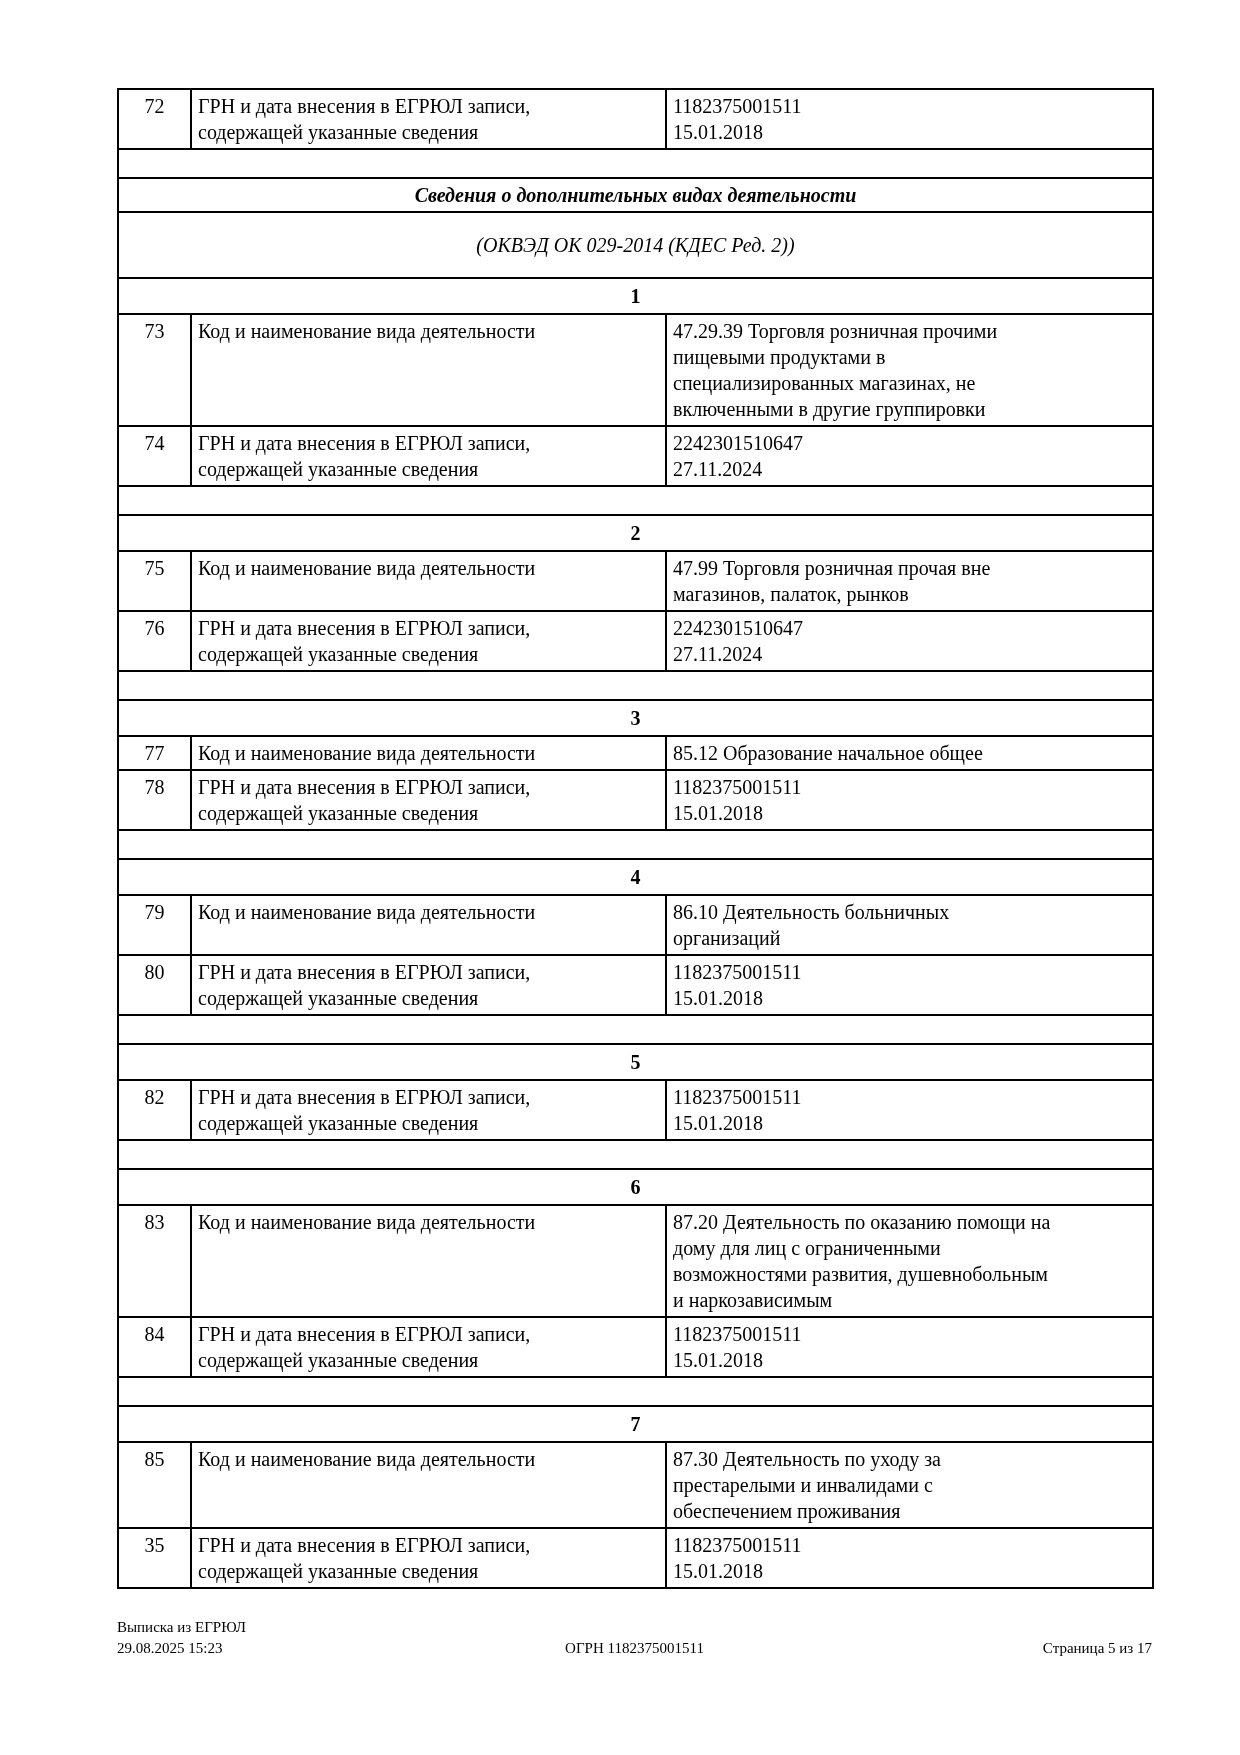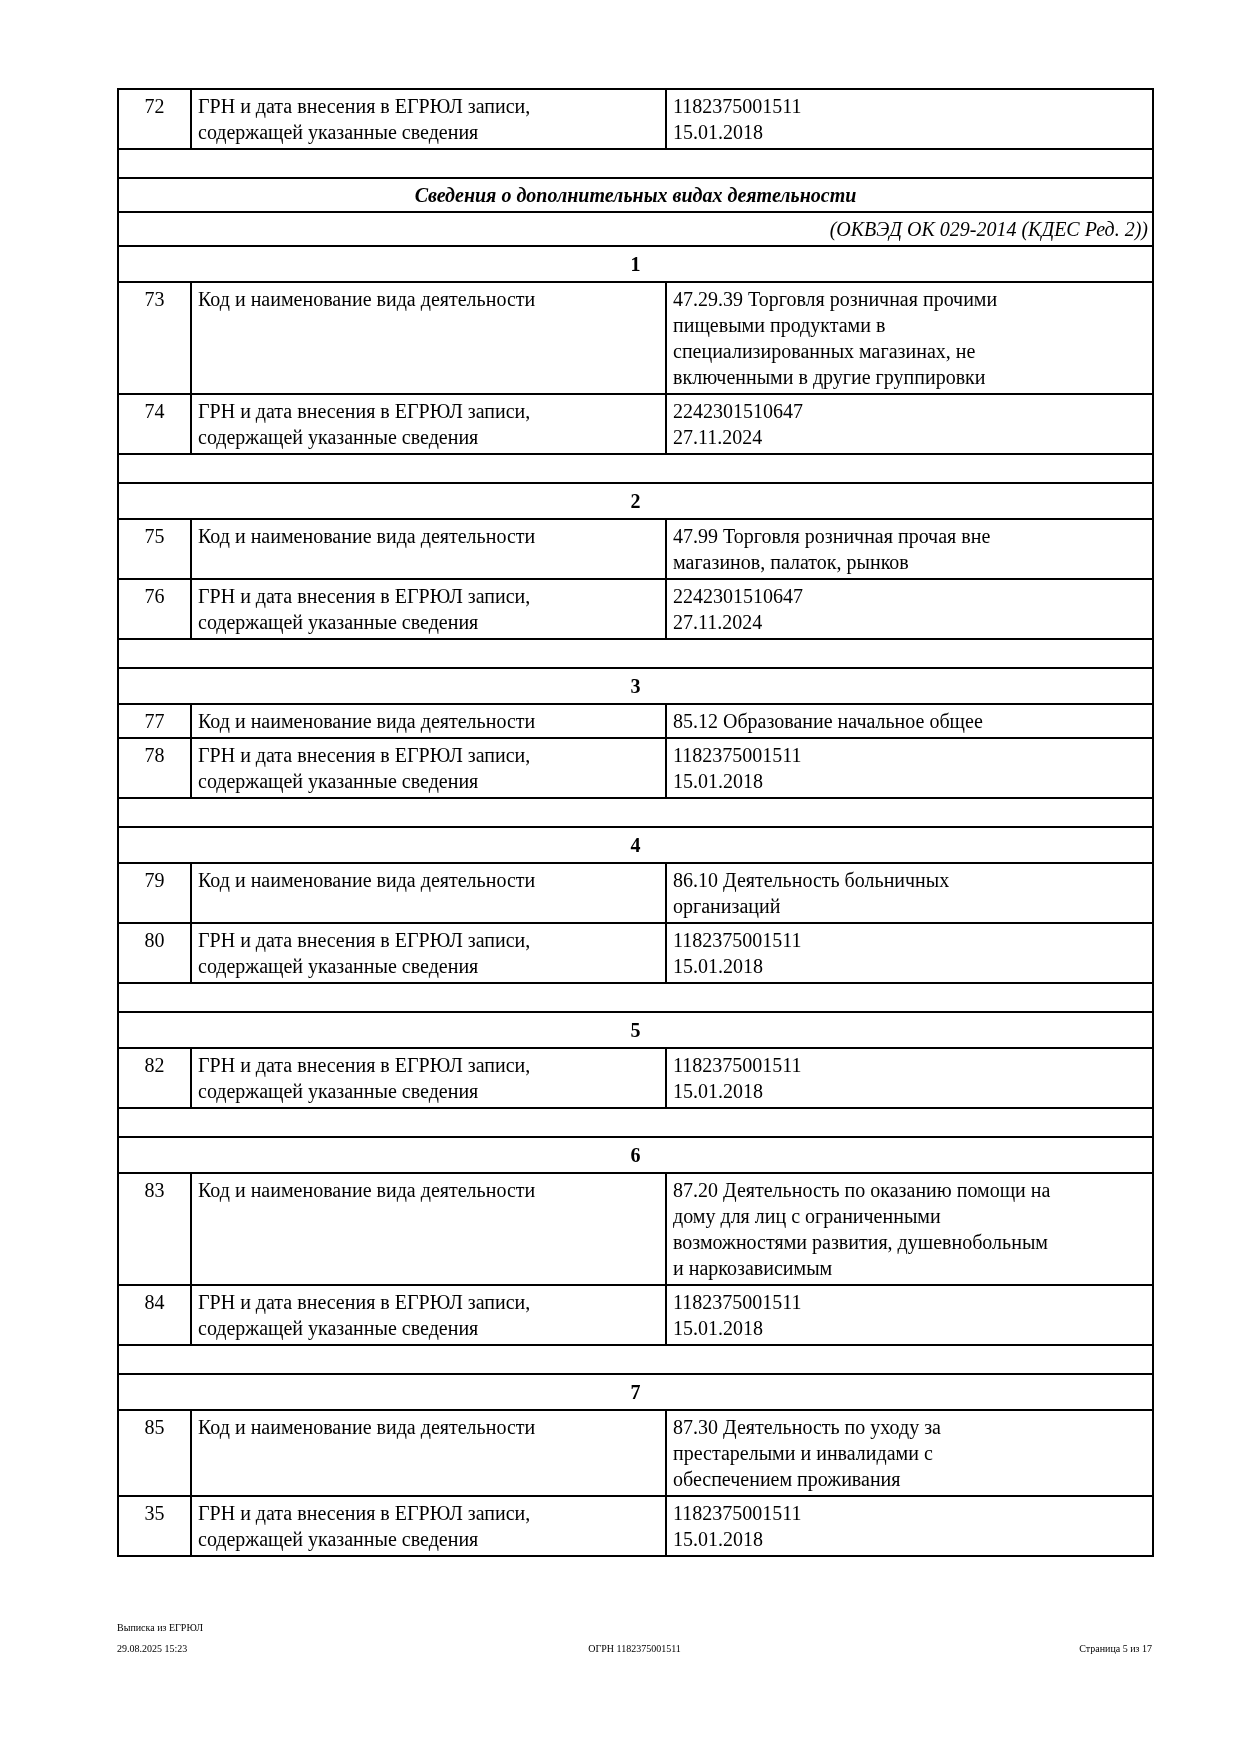--- a/index.html
+++ b/index.html
@@ -45,37 +45,37 @@
     padding: 0;
   }
   tr.hdr-bi td {
     font-weight: bold;
     font-style: italic;
     text-align: center;
     padding: 3px 12px;
   }
   tr.hdr-i td {
     font-style: italic;
-    text-align: right;
-    padding: 3px 4px;
+    text-align: center;
+    padding: 19px 4px;
   }
   tr.secnum td {
     font-weight: bold;
     text-align: center;
     padding: 4px 4px;
   }
   .footer {
     position: absolute;
     left: 117px;
     top: 1590px;
     width: 1035px;
     display: grid;
     grid-template-columns: 1fr auto 1fr;
     align-items: end;
-    font-size: 10px;
+    font-size: 15px;
     line-height: 21px;
   }
   .footer .left { text-align: left; }
   .footer .center { text-align: center; margin-top: 48px; }
   .footer .right { text-align: right; }
 </style>
 </head>
 <body>
 
 <table class="doc-table">

